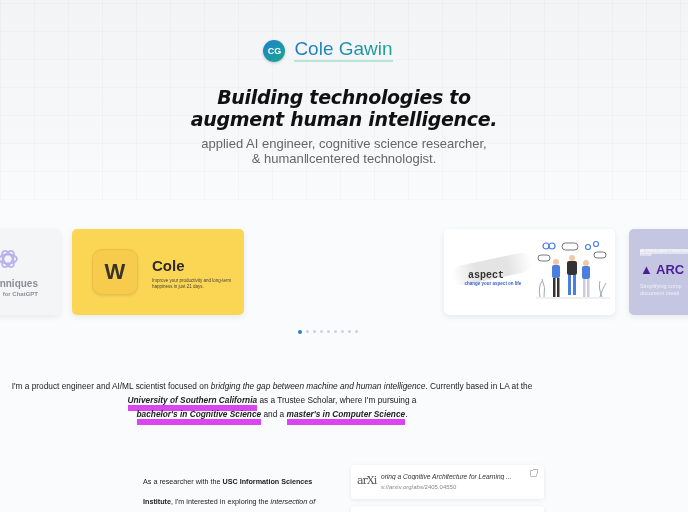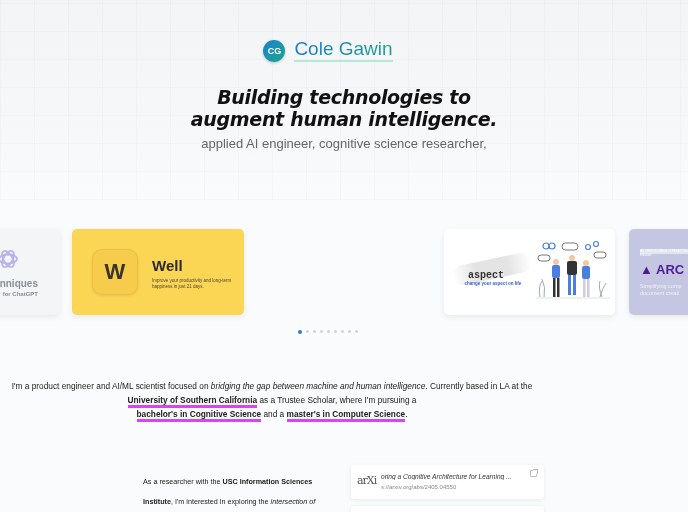--- a/index.html
+++ b/index.html
@@ -102,21 +102,21 @@
     padding-right: 32px;
   }
   .dot { width: 3px; height: 3px; border-radius: 50%; background: #d0d3d8; }
   .dot.active { width: 4px; height: 4px; background: #2c7fc9; margin-top: -0.5px; }
 
   .about {
     position: absolute; top: 380px; left: 0; width: 544px; text-align: center; z-index: 2;
     font-size: 8.3px; line-height: 13.8px; color: #222;
   }
   .about em { font-style: italic; }
-  .about b { font-weight: bold; border-bottom: 3px solid #d946ef; }
+  .about b { font-weight: bold; border-bottom: 6px solid #d946ef; font-style: italic; }
 
   .research {
     position: absolute; top: 472px; left: 143px; width: 190px; z-index: 2;
     font-size: 7.2px; line-height: 20px; color: #222;
   }
   .research b { font-weight: bold; }
   .research em { font-style: italic; }
 
   .paper-card {
     position: absolute; left: 351px; top: 465px; width: 193px; height: 34px;
@@ -144,41 +144,42 @@
   <div class="brand-name">Cole Gawin</div>
 </div>
 
 <div class="hero">
   <h1>
     <span>Building technologies to</span><br>
     <span>augment human intelligence.</span>
   </h1>
   <div class="sub">
     <span>applied AI engineer, cognitive science researcher,</span><br>
+    <span>&amp; human‖centered technologist.</span>
   </div>
 </div>
 
 <div class="carousel">
   <div class="card card-chatgpt">
     <svg class="gpt-icon" viewBox="0 0 24 24">
       <g fill="none" stroke="#b7b2ec" stroke-width="1.8">
         <ellipse cx="12" cy="12" rx="9" ry="4.5"></ellipse>
         <ellipse cx="12" cy="12" rx="9" ry="4.5" transform="rotate(60 12 12)"></ellipse>
         <ellipse cx="12" cy="12" rx="9" ry="4.5" transform="rotate(120 12 12)"></ellipse>
       </g>
     </svg>
     <div class="gpt-title">nniques</div>
     <div class="gpt-sub">for ChatGPT</div>
   </div>
 
   <div class="card card-well">
     <div class="well-icon">
       <span>W</span>
     </div>
-    <div class="well-title">Well</div>
+    <div class="well-title">Cole</div>
     <div class="well-desc">Improve your productivity and long-term happiness in just 21 days.</div>
   </div>
 
 
   <div class="card card-aspect">
     <div class="aspect-swoosh"></div>
     <div class="aspect-title">aspect</div>
     <div class="aspect-desc">change your aspect on life</div>
     <svg class="aspect-illus" viewBox="0 0 74 66">
       <circle cx="10" cy="7" r="3" fill="none" stroke="#4a7fe0" stroke-width="1.2"></circle>

